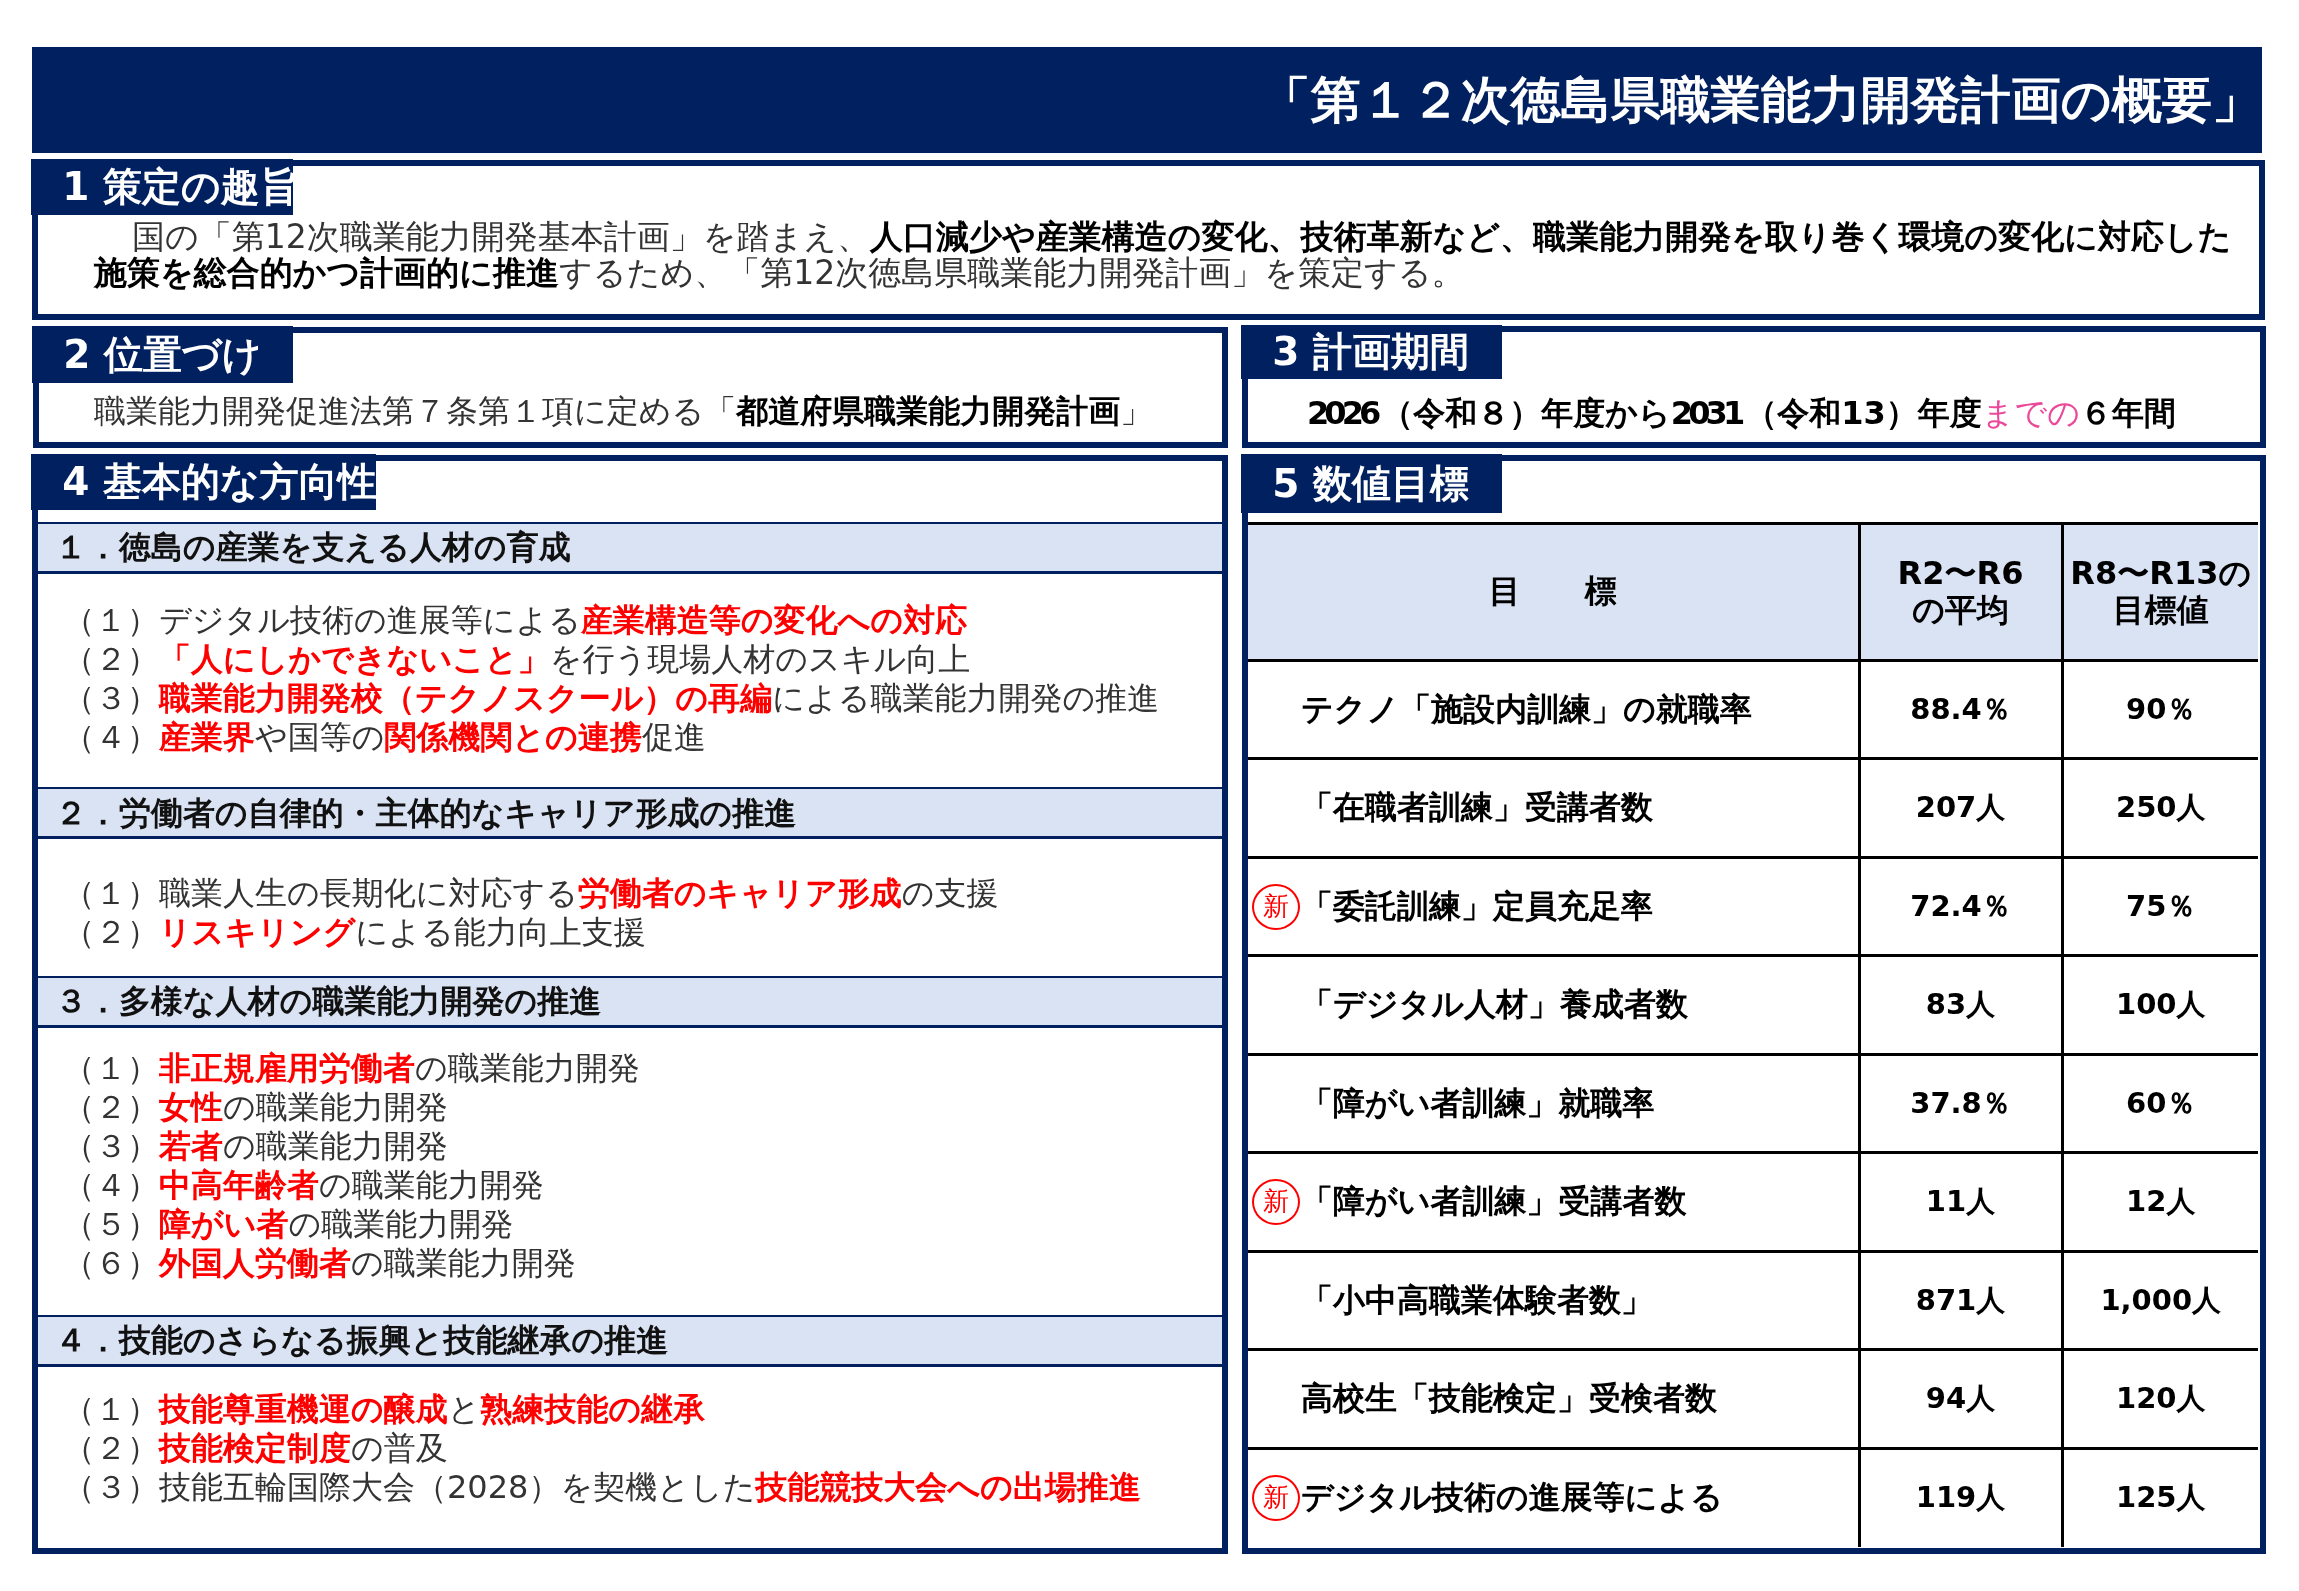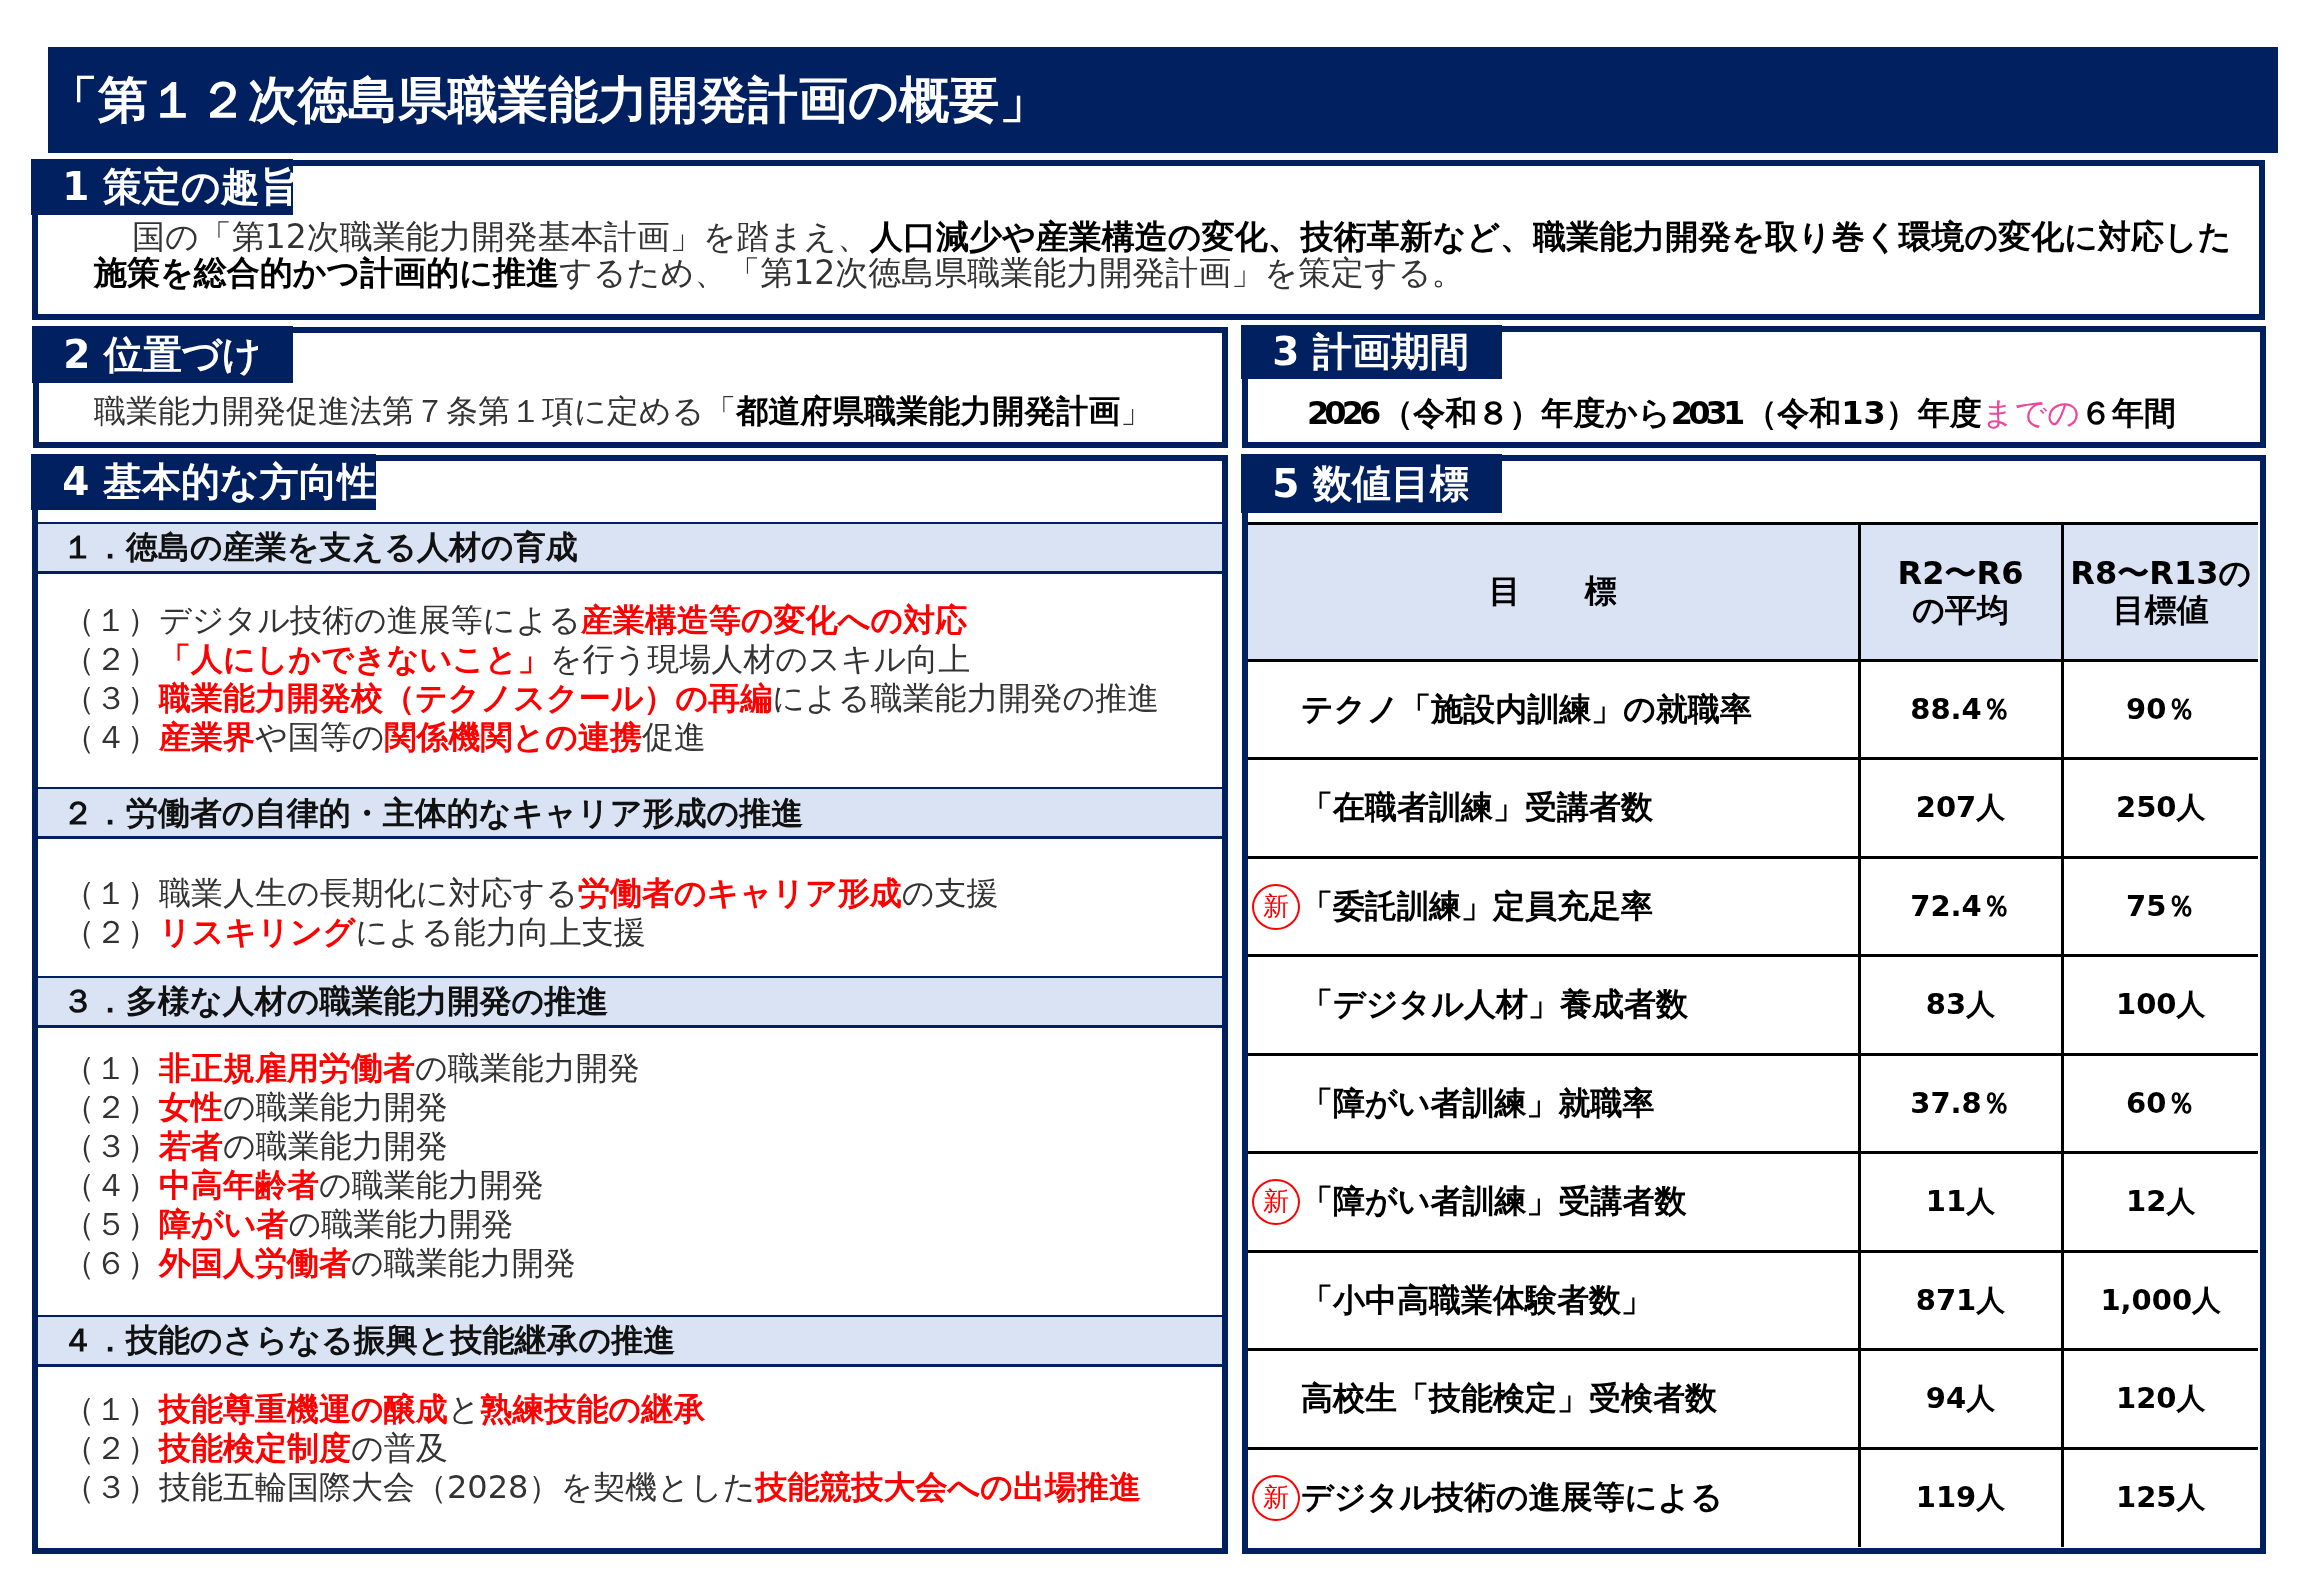--- a/index.html
+++ b/index.html
@@ -6,23 +6,22 @@
     body {
       width: 2300px; height: 1591px; position: relative; overflow: hidden;
       background: #ffffff;
       font-family: "DejaVu Sans", "Liberation Sans", sans-serif;
       color: #333333;
     }
     .title-bar {
       position: absolute; left: 32px; top: 47px; width: 2230px; height: 106px;
       background: #002060; color: #ffffff;
       font-size: 50px; font-weight: bold; letter-spacing: 0px;
-      display: flex; align-items: center; justify-content: flex-start;
+      display: flex; align-items: center; justify-content: flex-end;
       white-space: nowrap;
-      margin-left: 16px;
     }
     .box {
       position: absolute; box-sizing: border-box;
       border: 6.8px solid #002060; background: #ffffff;
     }
     .tab {
       position: absolute; left: -6.8px; top: -6.8px; box-sizing: border-box;
       background: #002060; color: #ffffff;
       font-size: 39px; font-weight: bold;
       padding-left: 31px; display: flex; align-items: center; white-space: nowrap;
@@ -41,21 +40,21 @@
       position: absolute; left: 59px; top: 64px;
       font-size: 32px; line-height: 35px; font-weight: bold; color: #000000; white-space: nowrap;
     }
     .s3-body .digits { letter-spacing: -4.9px; margin-right: 4.9px; }
     .s3-body .serif { font-family: "DejaVu Serif", "Liberation Serif", serif; font-weight: normal; color: #ec4899; }
 
     .subhead {
       position: absolute; left: 0; right: 0; height: 52px; box-sizing: border-box;
       background: #dae3f3;
       border-top: 2.9px solid #002060; border-bottom: 3.9px solid #002060;
-      padding-left: 24px; display: flex; align-items: center;
+      padding-left: 17px; display: flex; align-items: center;
       font-size: 32px; font-weight: bold; color: #111111; white-space: nowrap;
     }
     .items {
       position: absolute; left: 25px;
       font-size: 32px; line-height: 39px; color: #333333; white-space: nowrap;
     }
     .item { height: 39px; }
     .em { color: #ff0000; font-weight: bold; }
 
     .targets {

